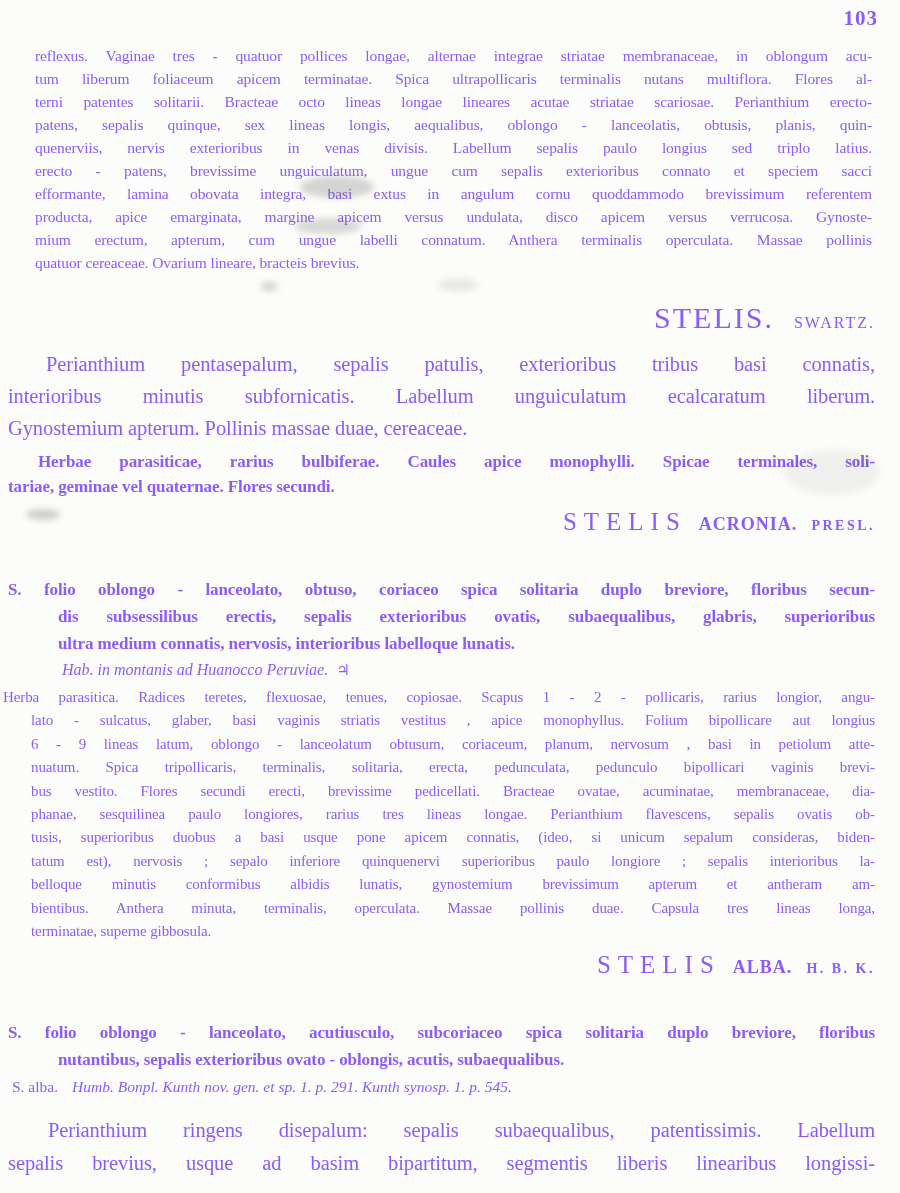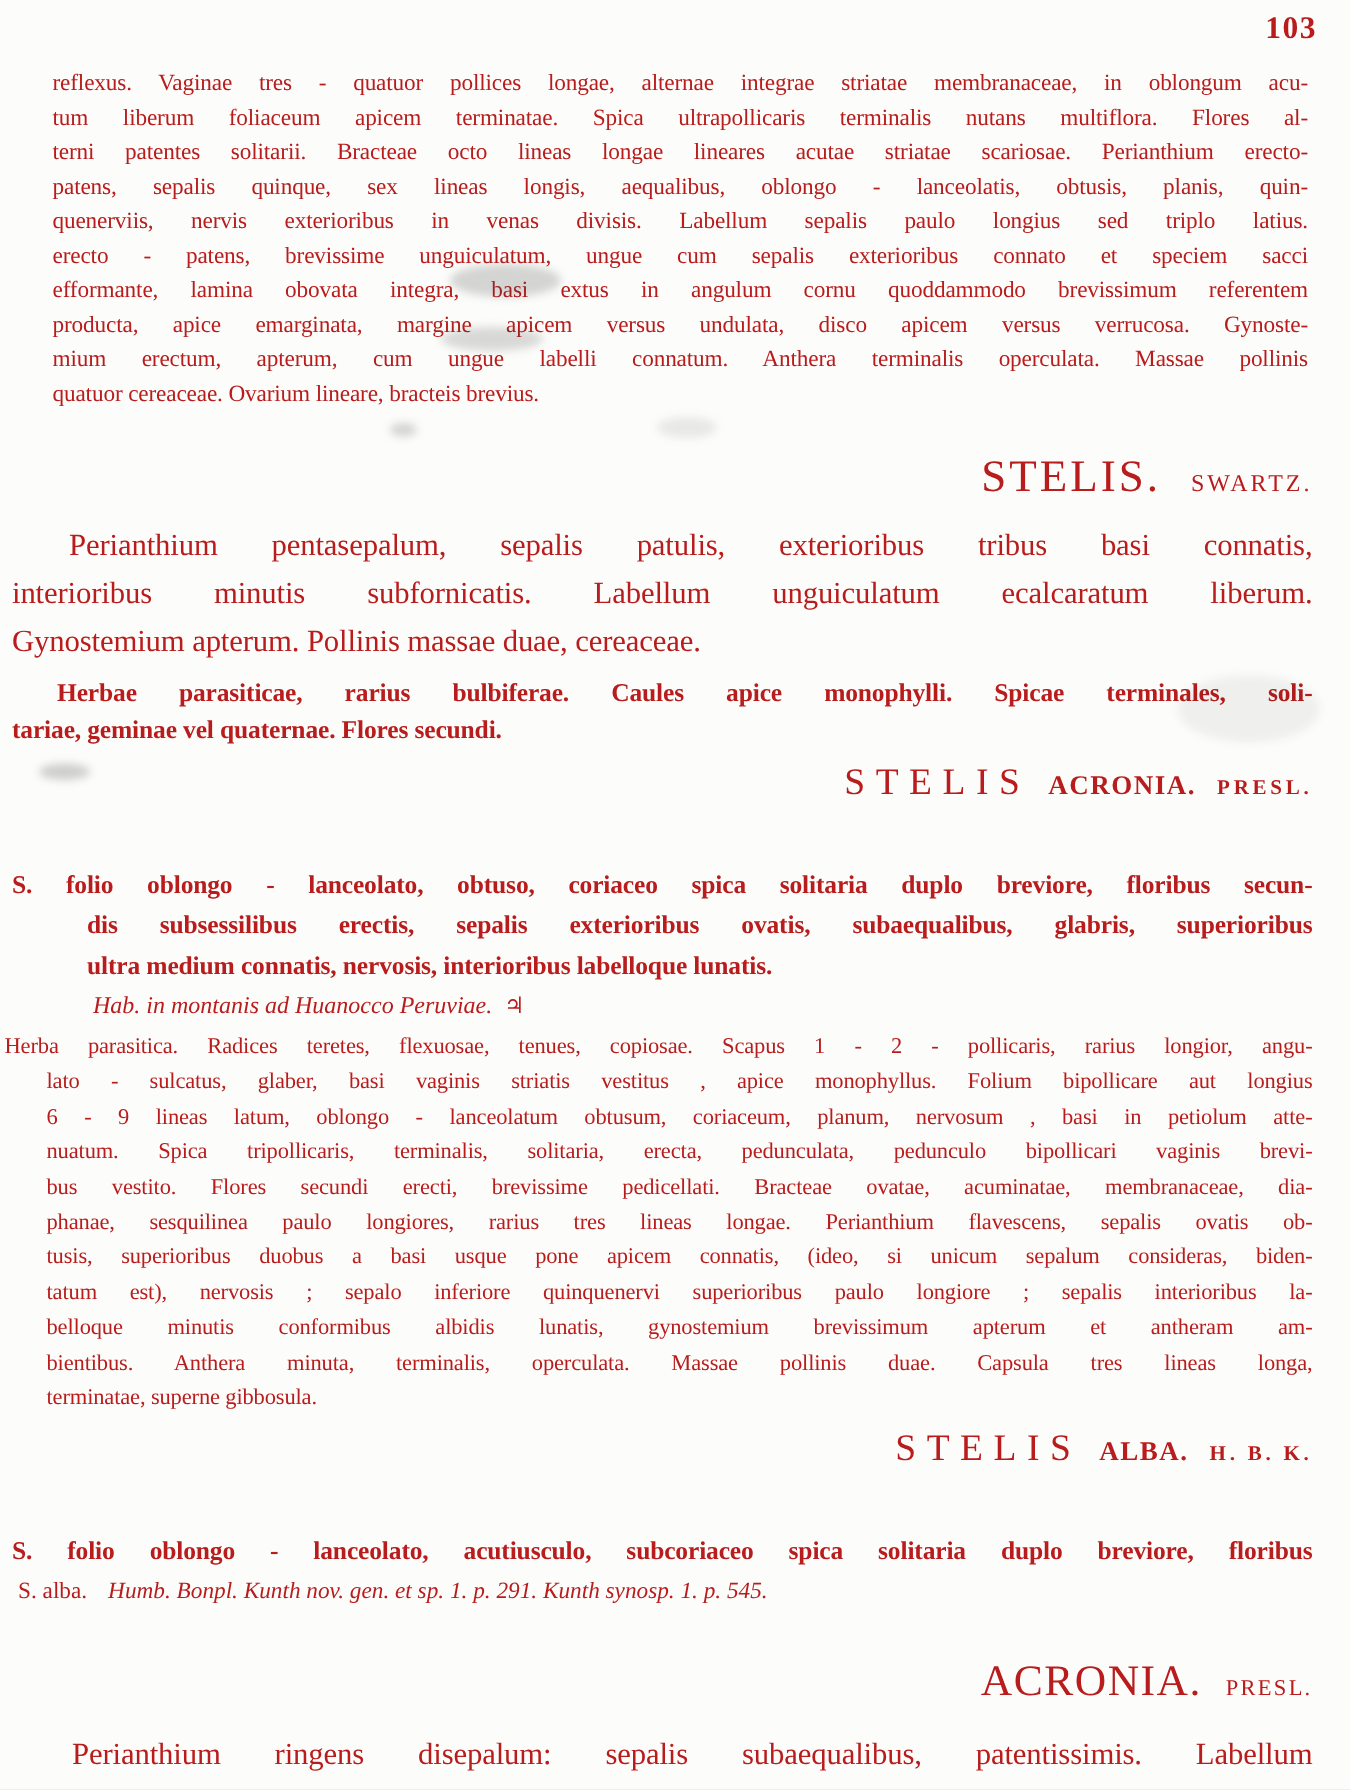--- a/index.html
+++ b/index.html
@@ -1,21 +1,21 @@
 <!DOCTYPE html>
 <html><head>
 <meta charset="utf-8">
 <style>
   html,body { margin:0; padding:0; background:#e8e6e0; }
   .page {
     position:relative;
     width:900px; height:1193px;
     margin:0 auto;
     background:#fcfcfa;
-    color:#b91c1c;
+    color:#8b5cf6;
     font-family:"Liberation Serif", serif;
     overflow:hidden;
   }
   .pageno {
     position:absolute; top:6px; right:22px;
     font-size:21px; font-weight:700; letter-spacing:1px;
   }
   
   .jlines {
     white-space:pre-line;
@@ -162,30 +162,28 @@
 bientibus. Anthera minuta, terminalis, operculata. Massae pollinis duae. Capsula tres lineas longa,</div>
     <div class="lastline">terminatae, superne gibbosula.</div>
   </div>
 
   <div class="heading h-species h-alba">
     <span class="h-title">STELIS</span><span class="h-epithet">ALBA.</span><span class="h-auth">H. B. K.</span>
   </div>
 
   <div class="para-diagnosis">
     <div class="jlines">S. folio oblongo - lanceolato, acutiusculo, subcoriaceo spica solitaria duplo breviore, floribus</div>
+    <div class="lastline">nutantibus, sepalis exterioribus ovato - oblongis, acutis, subaequalibus.</div>
   </div>
 
   <div class="syn-line">
     <span class="syn-label">S. alba.</span><span class="syn-ref">Humb. Bonpl. Kunth nov. gen. et sp. 1. p. 291. Kunth synosp. 1. p. 545.</span>
   </div>
 
 
-  <div class="heading h-acronia">
-    <span class="h-title">ACRONIA.</span><span class="h-auth">PRESL.</span>
-  </div>
 
   <div class="para-acronia">
     <div class="jlines">Perianthium ringens disepalum: sepalis subaequalibus, patentissimis. Labellum
 sepalis brevius, usque ad basim bipartitum, segmentis liberis linearibus longissi-</div>
   </div>
 
   <div class="smudge sm1"></div>
   <div class="smudge sm2"></div>
   <div class="smudge sm3"></div>
   <div class="smudge sm4"></div>

